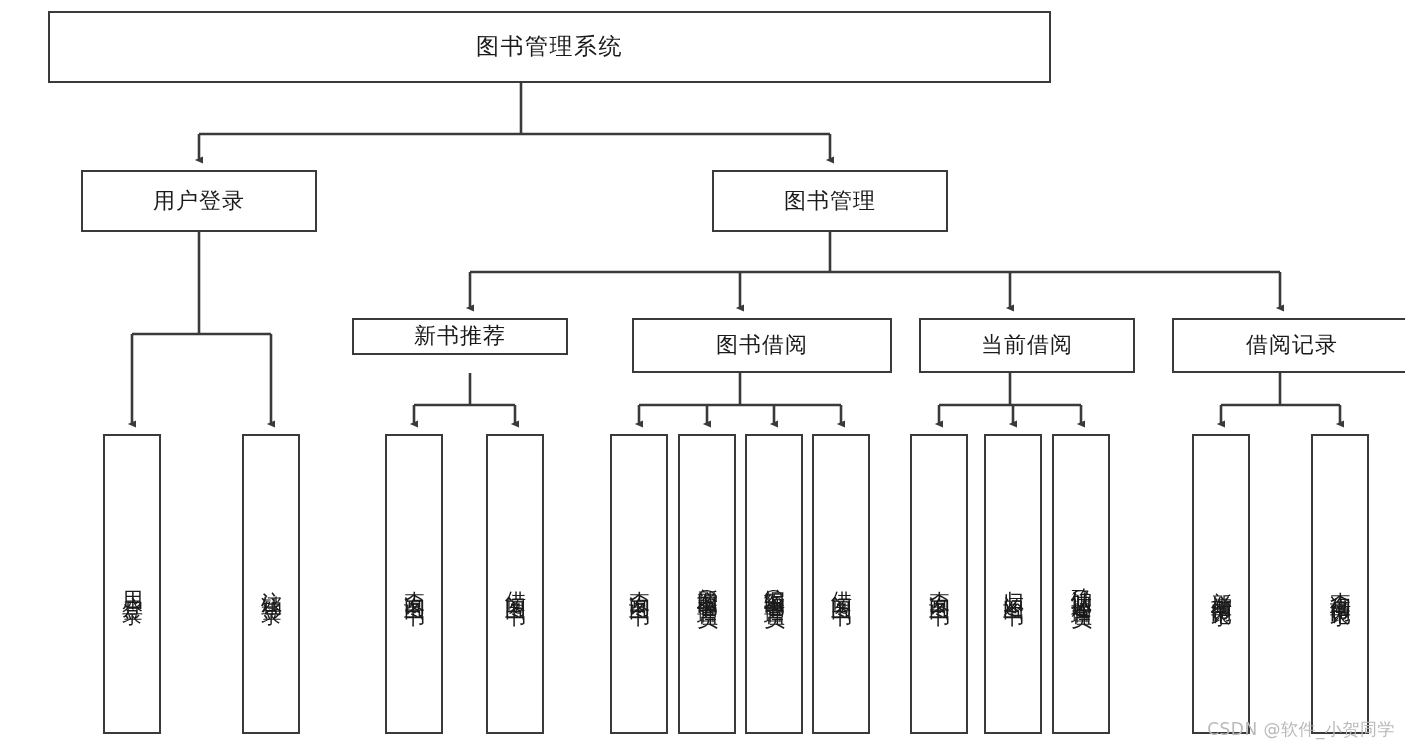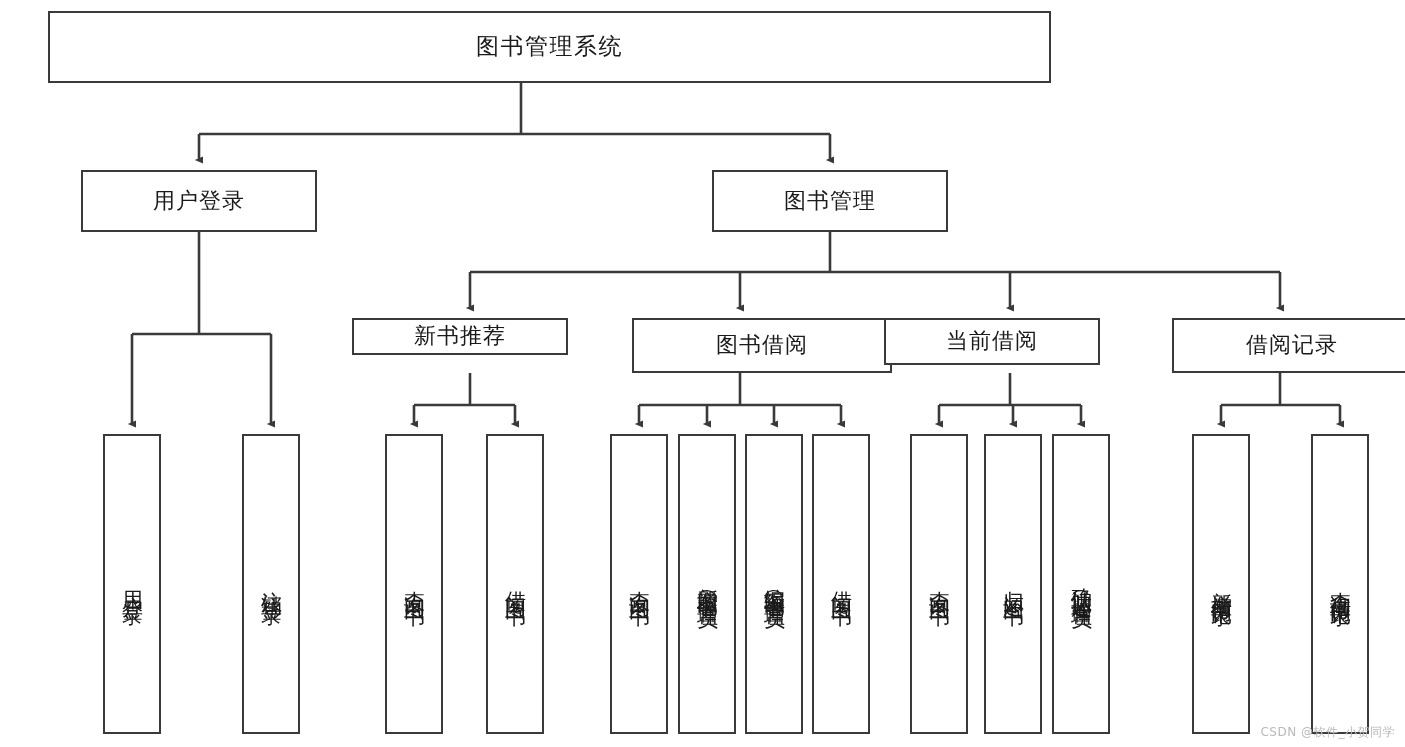--- a/index.html
+++ b/index.html
@@ -65,21 +65,21 @@
     white-space: nowrap;
     max-height: 100%;
   }
   .node.vert.tall .label {
     letter-spacing: 3px;
   }
   #watermark {
     position: absolute;
     right: 10px;
     bottom: 6px;
-    font-size: 12px;
+    font-size: 17px;
     color: #b9b9b9;
     letter-spacing: 0.5px;
     z-index: 3;
     white-space: nowrap;
   }
 </style>
 </head>
 <body>
 
 <div id="canvas">
@@ -143,21 +143,21 @@
       </div>
       <div class="node horiz" style="left: 712px; top: 170px; width: 236px; height: 62px; font-family: Liberation Serif, serif;">
         <span class="label">图书管理</span>
       </div>
       <div class="node horiz" style="left: 352px; top: 318px; width: 216px; height: 37px;">
         <span class="label">新书推荐</span>
       </div>
       <div class="node horiz" style="left: 632px; top: 318px; width: 260px; height: 55px;">
         <span class="label">图书借阅</span>
       </div>
-      <div class="node horiz" style="left: 884px; top: 318px; width: 216px; height: 47px;">
+      <div class="node horiz" style="left: 919px; top: 318px; width: 216px; height: 55px;">
         <span class="label">当前借阅</span>
       </div>
       <div class="node horiz" style="left: 1172px; top: 318px; width: 240px; height: 55px;">
         <span class="label">借阅记录</span>
       </div>
       <div class="node vert" style="left: 103px; top: 434px; width: 58px; height: 300px;">
         <span class="label">用户登录</span>
       </div>
       <div class="node vert" style="left: 242px; top: 434px; width: 58px; height: 300px;">
         <span class="label">注销登录</span>

